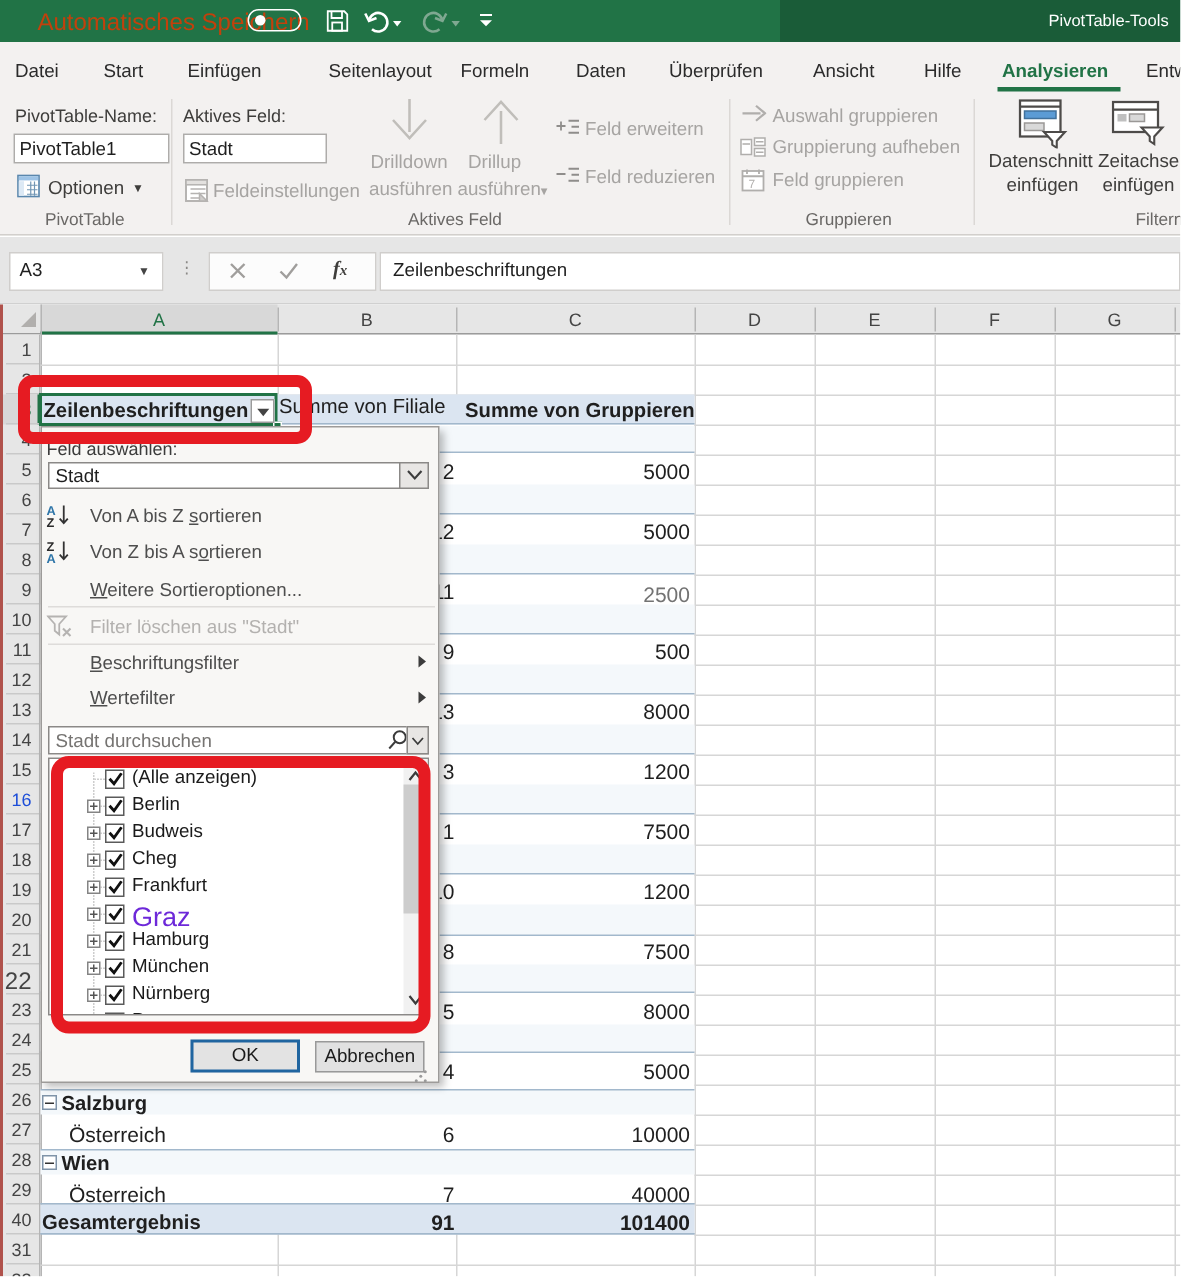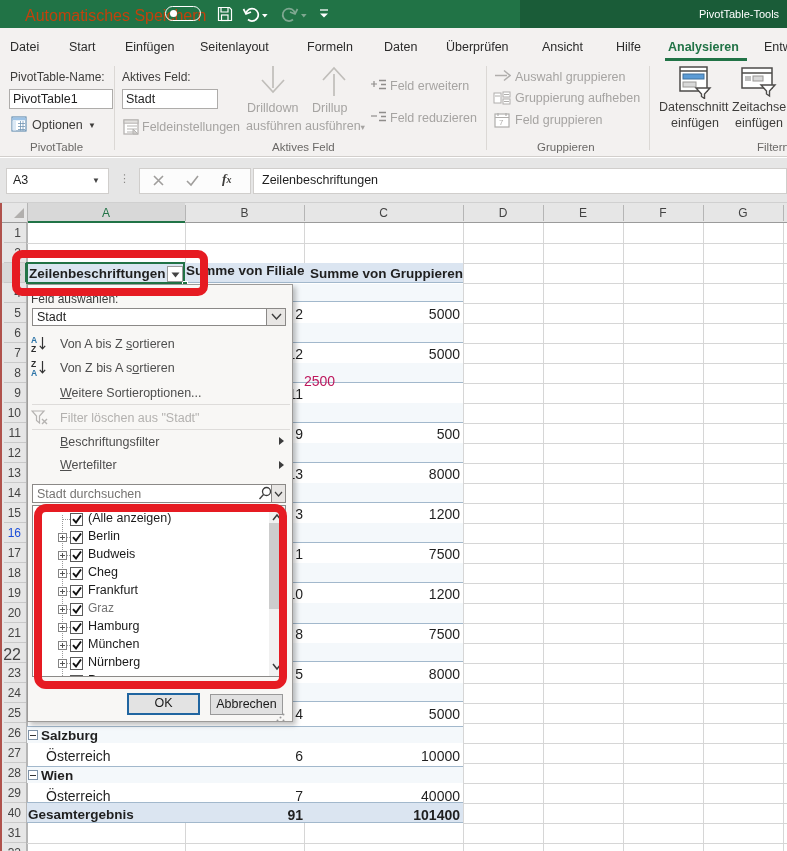--- a/index.html
+++ b/index.html
@@ -30,21 +30,21 @@
 </svg>
 <svg class="ab" style="left:317px;top:8px" width="14" height="12" viewBox="0 0 14 12">
 <path d="M3 2 h8" stroke="#fff" stroke-width="1.3"></path>
 <path d="M3 5.5 l4 4 l4 -4 z" fill="#fff"></path>
 </svg>
 <div class="tx" style="left:699px;top:8px;font-size:11px;color:#fff;font-weight:normal">PivotTable-Tools</div>
 <div class="ab" style="left:0;top:28px;width:787px;height:34px;background:#f3f1f0"></div>
 <div class="tx" style="left:10px;top:40px;font-size:12.5px;color:#2b2b2b">Datei</div>
 <div class="tx" style="left:69px;top:40px;font-size:12.5px;color:#2b2b2b">Start</div>
 <div class="tx" style="left:125px;top:40px;font-size:12.5px;color:#2b2b2b">Einfügen</div>
-<div class="tx" style="left:200px;top:40px;font-size:12.5px;color:#2b2b2b">Seitenlayout</div>
+<div class="tx" style="left:219px;top:40px;font-size:12.5px;color:#2b2b2b">Seitenlayout</div>
 <div class="tx" style="left:307px;top:40px;font-size:12.5px;color:#2b2b2b">Formeln</div>
 <div class="tx" style="left:384px;top:40px;font-size:12.5px;color:#2b2b2b">Daten</div>
 <div class="tx" style="left:446px;top:40px;font-size:12.5px;color:#2b2b2b">Überprüfen</div>
 <div class="tx" style="left:542px;top:40px;font-size:12.5px;color:#2b2b2b">Ansicht</div>
 <div class="tx" style="left:616px;top:40px;font-size:12.5px;color:#2b2b2b">Hilfe</div>
 <div class="tx" style="left:668px;top:40px;font-size:12.5px;color:#217346;font-weight:bold">Analysieren</div>
 <div class="ab" style="left:665px;top:58px;width:82px;height:3px;background:#217346"></div>
 <div class="tx" style="left:764px;top:40px;font-size:12.5px;color:#2b2b2b">Entwurf</div>
 <div class="ab" style="left:0;top:62px;width:787px;height:95px;background:#f3f1f0;border-bottom:1px solid #d2cfcc"></div>
 <div class="ab" style="left:114px;top:66px;width:1px;height:84px;background:#dbd8d5"></div>
@@ -275,21 +275,21 @@
 <div class="ab" style="left:463px;top:763px;width:324px;height:1px;background:#d6d6d6"></div>
 <div class="ab" style="left:463px;top:783px;width:324px;height:1px;background:#d6d6d6"></div>
 <div class="ab" style="left:463px;top:803px;width:324px;height:1px;background:#d6d6d6"></div>
 <div class="ab" style="left:463px;top:823px;width:324px;height:1px;background:#d6d6d6"></div>
 <div class="ab" style="left:463px;top:843px;width:324px;height:1px;background:#d6d6d6"></div>
 <div class="ab" style="left:27px;top:243px;width:436px;height:1px;background:#d6d6d6"></div>
 <div class="ab" style="left:27px;top:263px;width:436px;height:1px;background:#d6d6d6"></div>
 <div class="ab" style="left:27px;top:843px;width:436px;height:1px;background:#d6d6d6"></div>
 <div class="ab" style="left:27px;top:263px;width:436px;height:20px;background:#dbe5f1;border-bottom:1px solid #a2b8cc"></div>
 <div class="tx" style="left:29px;top:266px;font-size:13.5px;font-weight:bold;color:#1f1f1f">Zeilenbeschriftungen</div>
-<div class="tx" style="left:186px;top:263px;font-size:13.5px;font-weight:bold;color:#1f1f1f">Summe von Filiale</div>
+<div class="tx" style="left:186px;top:263px;font-size:13.5px;font-weight:normal;color:#1f1f1f">Summe von Filiale</div>
 <div class="tx" style="left:310px;top:266px;font-size:13.5px;font-weight:bold;color:#1f1f1f">Summe von Gruppieren</div>
 <div class="ab" style="left:27px;top:284px;width:436px;height:17px;background:#f4f8fb"></div>
 <div class="ab" style="left:27px;top:323px;width:436px;height:19px;background:#f4f8fb"></div>
 <div class="ab" style="left:27px;top:363px;width:436px;height:19px;background:#f4f8fb"></div>
 <div class="ab" style="left:27px;top:403px;width:436px;height:19px;background:#f4f8fb"></div>
 <div class="ab" style="left:27px;top:443px;width:436px;height:19px;background:#f4f8fb"></div>
 <div class="ab" style="left:27px;top:483px;width:436px;height:19px;background:#f4f8fb"></div>
 <div class="ab" style="left:27px;top:523px;width:436px;height:19px;background:#f4f8fb"></div>
 <div class="ab" style="left:27px;top:563px;width:436px;height:19px;background:#f4f8fb"></div>
 <div class="ab" style="left:27px;top:603px;width:436px;height:20px;background:#f4f8fb"></div>
@@ -313,21 +313,21 @@
 <div class="ab" style="left:27px;top:802px;width:436px;height:1px;background:#a2b8cc"></div>
 <div class="ab" style="left:27px;top:822px;width:436px;height:1px;background:#a2b8cc"></div>
 <div class="ab" style="left:27px;top:803px;width:436px;height:19px;background:#dbe5f1"></div>
 <div class="ab" style="left:27px;top:802px;width:436px;height:1px;background:#a2b8cc"></div>
 <div class="ab" style="left:27px;top:822px;width:436px;height:1px;background:#a2b8cc"></div>
 <div class="ab tx" style="left:185px;top:306px;width:118px;text-align:right;font-size:14px;color:#1f1f1f">2</div>
 <div class="ab tx" style="left:304px;top:306px;width:156px;text-align:right;font-size:14px;color:#1f1f1f">5000</div>
 <div class="ab tx" style="left:185px;top:346px;width:118px;text-align:right;font-size:14px;color:#1f1f1f">12</div>
 <div class="ab tx" style="left:304px;top:346px;width:156px;text-align:right;font-size:14px;color:#1f1f1f">5000</div>
 <div class="ab tx" style="left:185px;top:386px;width:118px;text-align:right;font-size:14px;color:#1f1f1f">11</div>
-<div class="ab tx" style="left:304px;top:373px;width:156px;font-size:14px;color:#be185d">2500</div>
+<div class="ab tx" style="left:304px;top:388px;width:156px;text-align:right;font-size:14px;color:#737373">2500</div>
 <div class="ab tx" style="left:185px;top:426px;width:118px;text-align:right;font-size:14px;color:#1f1f1f">9</div>
 <div class="ab tx" style="left:304px;top:426px;width:156px;text-align:right;font-size:14px;color:#1f1f1f">500</div>
 <div class="ab tx" style="left:185px;top:466px;width:118px;text-align:right;font-size:14px;color:#1f1f1f">13</div>
 <div class="ab tx" style="left:304px;top:466px;width:156px;text-align:right;font-size:14px;color:#1f1f1f">8000</div>
 <div class="ab tx" style="left:185px;top:506px;width:118px;text-align:right;font-size:14px;color:#1f1f1f">3</div>
 <div class="ab tx" style="left:304px;top:506px;width:156px;text-align:right;font-size:14px;color:#1f1f1f">1200</div>
 <div class="ab tx" style="left:185px;top:546px;width:118px;text-align:right;font-size:14px;color:#1f1f1f">1</div>
 <div class="ab tx" style="left:304px;top:546px;width:156px;text-align:right;font-size:14px;color:#1f1f1f">7500</div>
 <div class="ab tx" style="left:185px;top:586px;width:118px;text-align:right;font-size:14px;color:#1f1f1f">10</div>
 <div class="ab tx" style="left:304px;top:586px;width:156px;text-align:right;font-size:14px;color:#1f1f1f">1200</div>
@@ -459,21 +459,21 @@
       </svg>
 <div class="tx" style="left:56px;top:77px;font-size:12.5px;color:#1a1a1a">Frankfurt</div>
 <div class="ab" style="left:31px;top:103px;width:8px;height:1px;background-image:linear-gradient(90deg,#9a9a9a 1px,transparent 1px);background-size:2px 1px"></div>
 <div class="ab" style="left:26px;top:98.5px;width:9px;height:9px;background:#fff;border:1px solid #848484"></div>
 <div class="ab" style="left:28px;top:102.5px;width:5px;height:1px;background:#555"></div>
 <div class="ab" style="left:30px;top:100.5px;width:1px;height:5px;background:#555"></div>
 <div class="ab" style="left:38px;top:96.5px;width:13px;height:13px;background:#fff;border:1px solid #5a5a5a"></div>
 <svg class="ab" style="left:40px;top:99px" width="10" height="9" viewBox="0 0 10 9">
         <path d="M1 4.2 l3 3.3 l5 -7" fill="none" stroke="#111" stroke-width="1.9"></path>
       </svg>
-<div class="tx" style="left:56px;top:95px;font-size:12px;color:#737373">Graz</div>
+<div class="tx" style="left:56px;top:95px;font-size:18px;color:#6d28d9">Graz</div>
 <div class="ab" style="left:31px;top:121px;width:8px;height:1px;background-image:linear-gradient(90deg,#9a9a9a 1px,transparent 1px);background-size:2px 1px"></div>
 <div class="ab" style="left:26px;top:116.5px;width:9px;height:9px;background:#fff;border:1px solid #848484"></div>
 <div class="ab" style="left:28px;top:120.5px;width:5px;height:1px;background:#555"></div>
 <div class="ab" style="left:30px;top:118.5px;width:1px;height:5px;background:#555"></div>
 <div class="ab" style="left:38px;top:114.5px;width:13px;height:13px;background:#fff;border:1px solid #5a5a5a"></div>
 <svg class="ab" style="left:40px;top:117px" width="10" height="9" viewBox="0 0 10 9">
         <path d="M1 4.2 l3 3.3 l5 -7" fill="none" stroke="#111" stroke-width="1.9"></path>
       </svg>
 <div class="tx" style="left:56px;top:113px;font-size:12.5px;color:#1a1a1a">Hamburg</div>
 <div class="ab" style="left:31px;top:139px;width:8px;height:1px;background-image:linear-gradient(90deg,#9a9a9a 1px,transparent 1px);background-size:2px 1px"></div>

